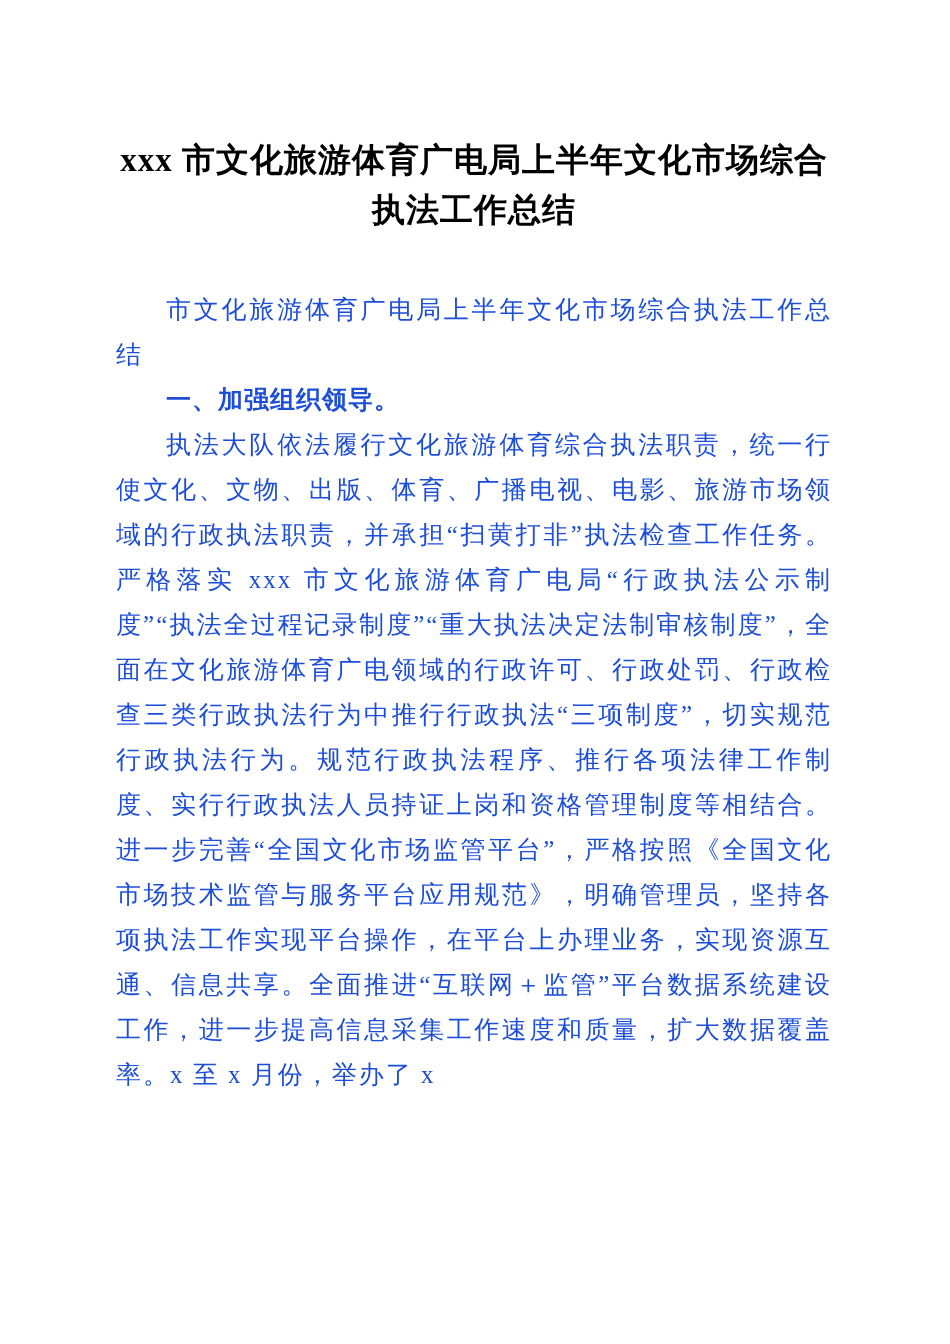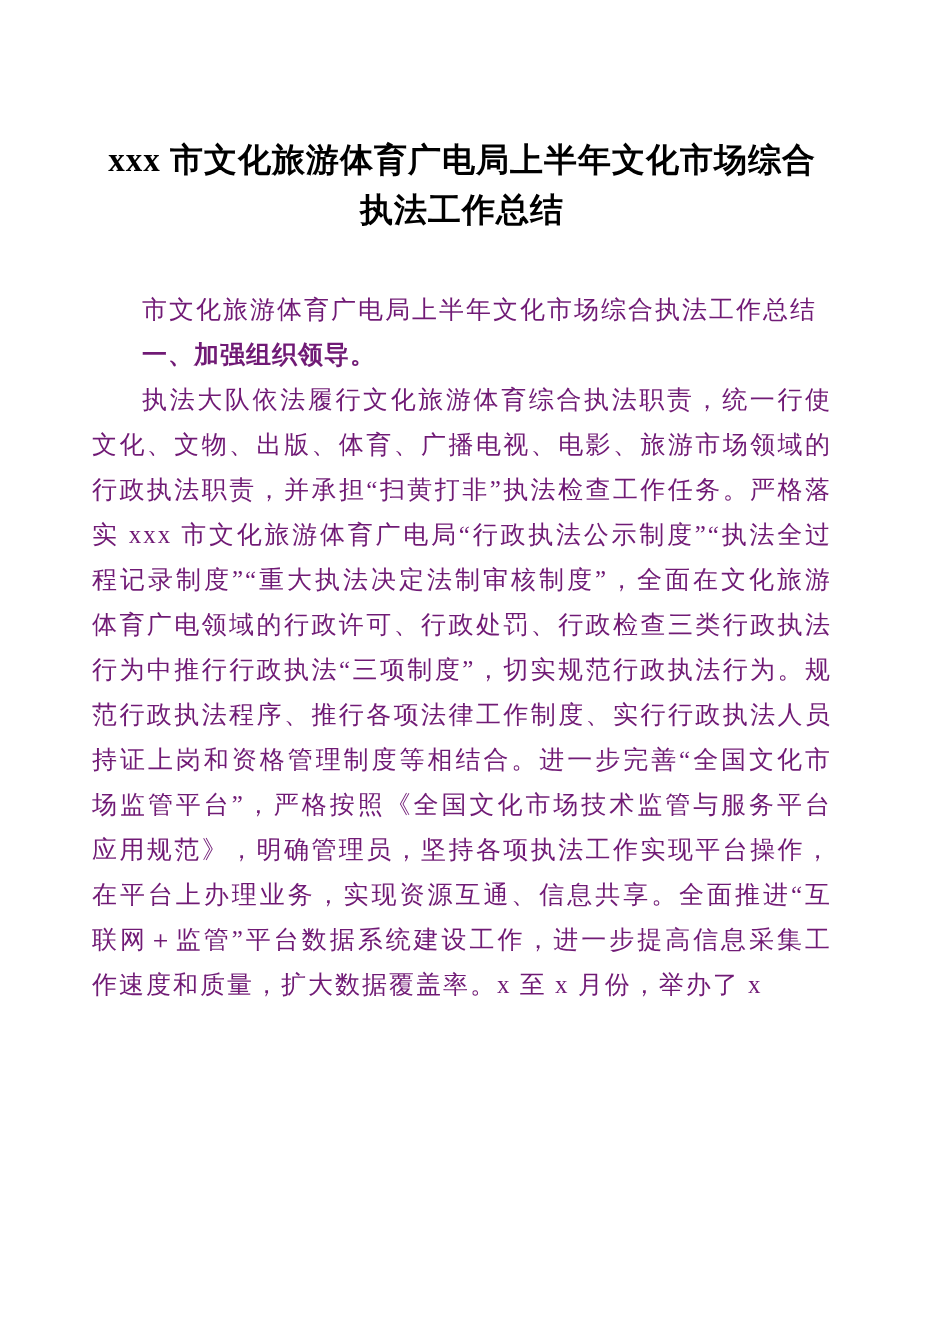--- a/index.html
+++ b/index.html
@@ -8,21 +8,21 @@
     background: #ffffff;
   }
   body {
     width: 950px;
   }
   .page {
     position: relative;
     width: 950px;
     height: 1344px;
     box-sizing: border-box;
-    padding: 135px 118px 0 92px;
+    padding: 135px 118px 0 116px;
     background: #ffffff;
     color: #000000;
     font-family: "Liberation Serif", "DejaVu Serif", serif;
     overflow: hidden;
   }
   .doc-title {
     margin: 0 0 52px 0;
     font-size: 33px;
     font-weight: 700;
     text-align: center;
@@ -35,21 +35,21 @@
   }
   .para {
     margin: 0;
     font-size: 25px;
     line-height: 45px;
     letter-spacing: 2px;
     text-align: justify;
     text-justify: inter-character;
     text-indent: 2em;
     word-break: break-all;
-    color: #701a75;
+    color: #1d4ed8;
   }
   .para-bold {
     font-weight: 700;
     font-family: Liberation Sans, sans-serif;
     letter-spacing: 1px;
   }
 </style>
 </head>
 <body>
 

